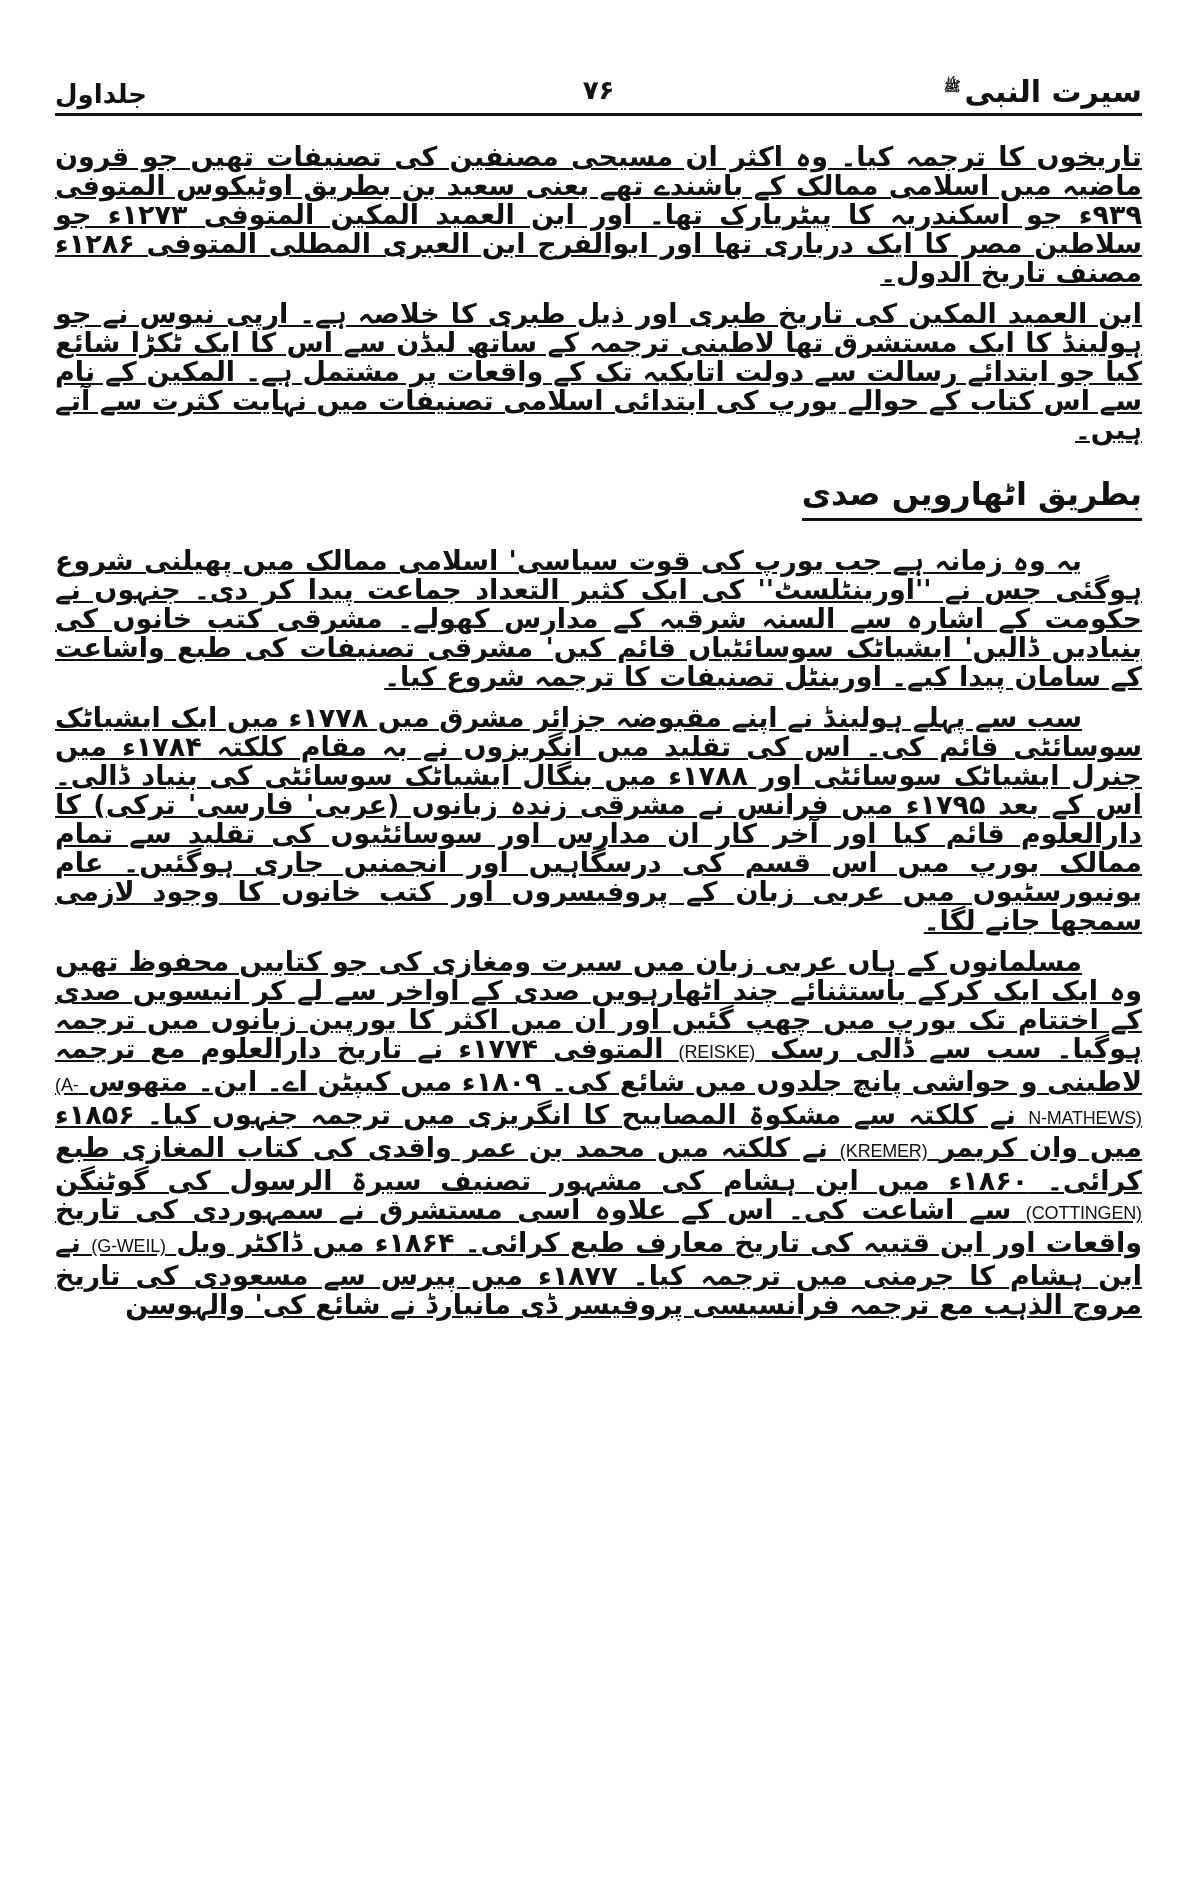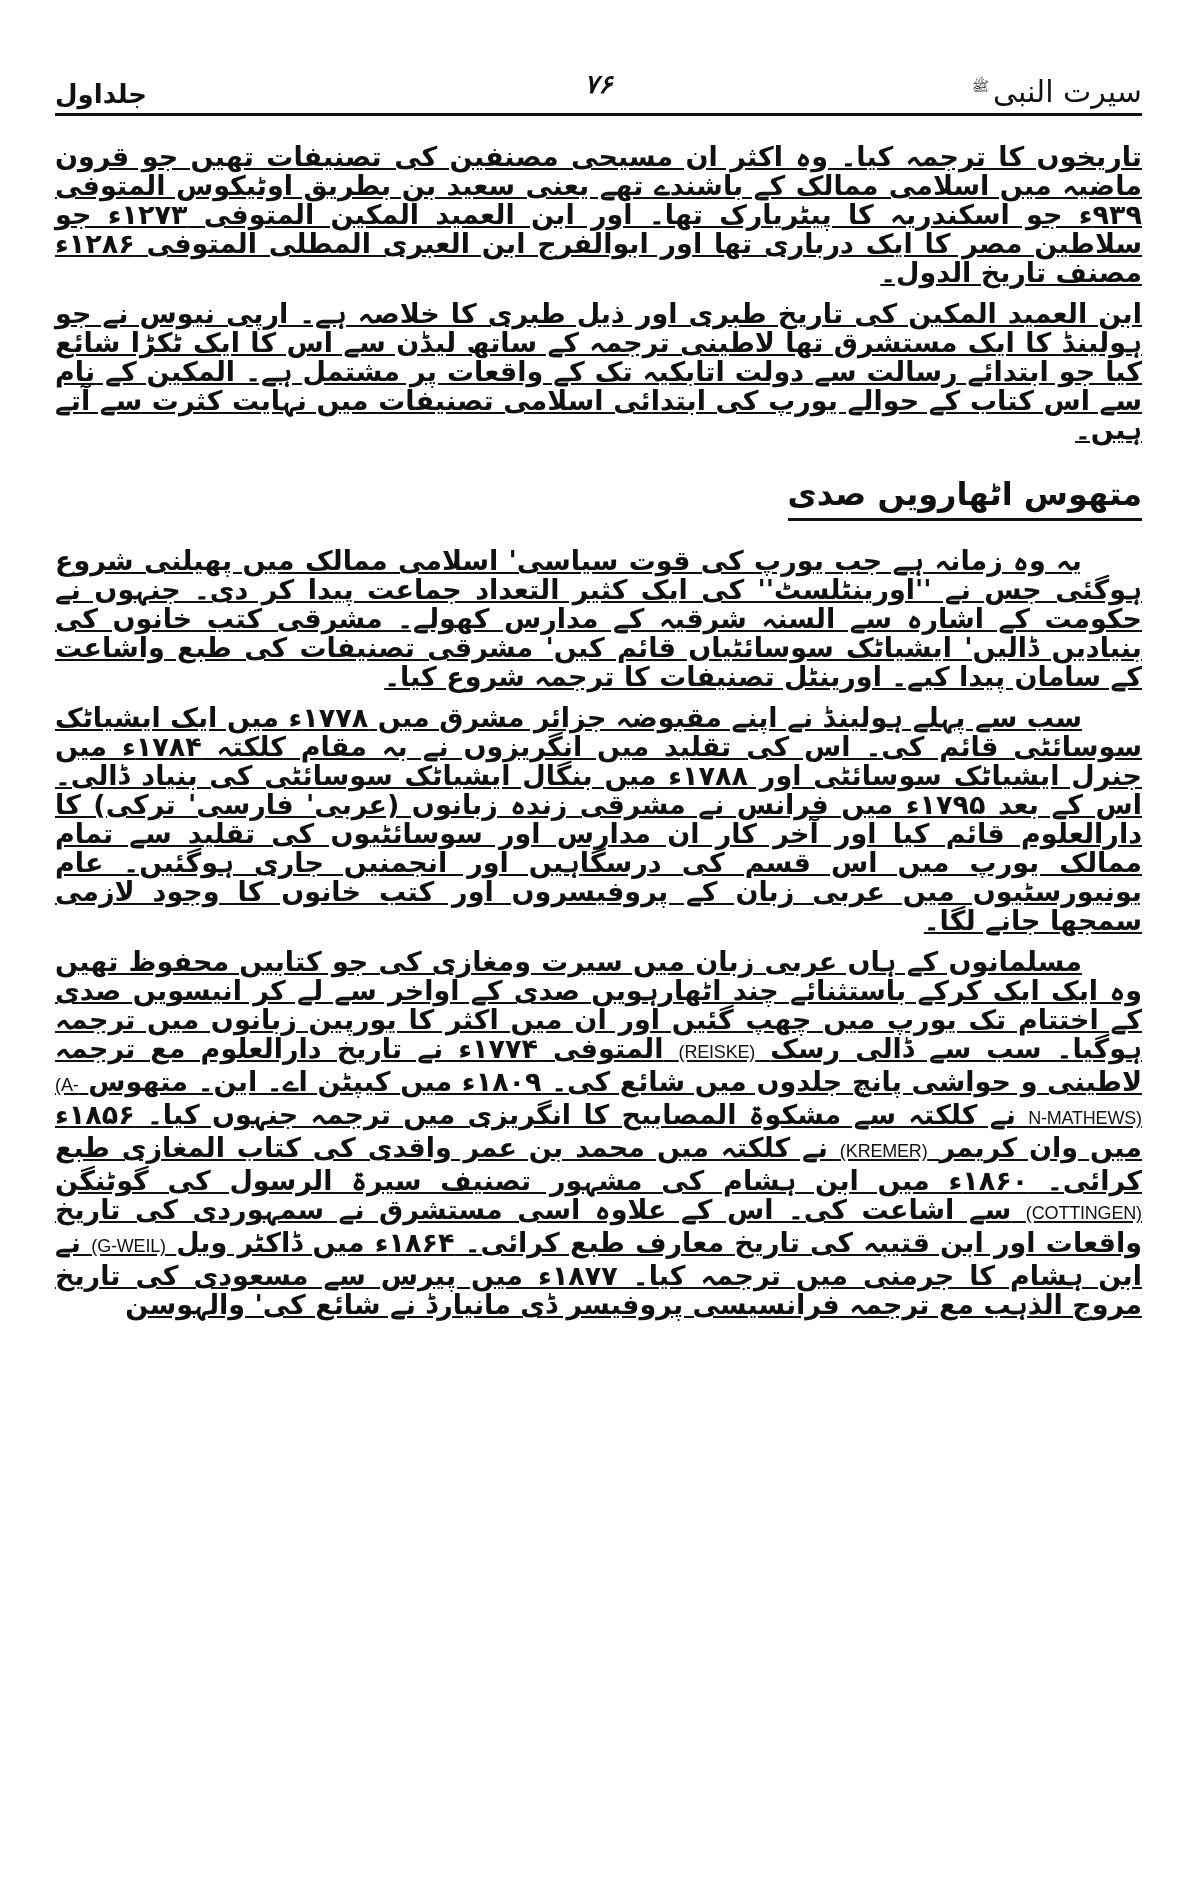--- a/index.html
+++ b/index.html
@@ -28,36 +28,35 @@
       left: 0;
       width: 1087px;
       height: 58px;
       border-bottom: 3px solid #111;
     }
     .header .book-title {
       position: absolute;
       right: 0;
       bottom: 4px;
       font-size: 30px;
-      font-weight: normal;
+      font-weight: bold;
       white-space: nowrap;
     }
     .header .book-title .honorific {
       font-size: 14px;
       vertical-align: super;
       margin-right: 4px;
     }
     .header .page-number {
       position: absolute;
       left: 50%;
       transform: translateX(-50%);
-      bottom: 14px;
+      bottom: 8px;
       font-size: 26px;
       font-weight: bold;
-      font-style: italic;
     }
     .header .volume {
       position: absolute;
       left: 0;
       bottom: 4px;
       font-size: 26px;
       font-weight: bold;
     }
     .body {
       position: absolute;
@@ -110,21 +109,21 @@
     <div class="page-number">۷۶</div>
     <div class="volume">جلداول</div>
   </div>
 
   <div class="body">
 
     <p class="para">تاریخوں کا ترجمہ کیا۔ وہ اکثر ان مسیحی مصنفین کی تصنیفات تھیں جو قرون ماضیہ میں اسلامی ممالک کے باشندے تھے یعنی سعید بن بطریق اوٹیکوس المتوفی ۹۳۹ء جو اسکندریہ کا پیٹریارک تھا۔ اور ابن العمید المکین المتوفی ۱۲۷۳ء جو سلاطین مصر کا ایک درباری تھا اور ابوالفرج ابن العبری المطلی المتوفی ۱۲۸۶ء مصنف تاریخ الدول۔</p>
     <p class="para">ابن العمید المکین کی تاریخ طبری اور ذیل طبری کا خلاصہ ہے۔ ارپی نیوس نے جو ہولینڈ کا ایک مستشرق تھا لاطینی ترجمہ کے ساتھ لیڈن سے اس کا ایک ٹکڑا شائع کیا جو ابتدائے رسالت سے دولت اتابکیہ تک کے واقعات پر مشتمل ہے۔ المکین کے نام سے اس کتاب کے حوالے یورپ کی ابتدائی اسلامی تصنیفات میں نہایت کثرت سے آتے ہیں۔</p>
 
     <div class="heading-wrap">
-      <span class="section-heading">متھوس اٹھارویں صدی</span>
+      <span class="section-heading">بطریق اٹھارویں صدی</span>
     </div>
 
     <p class="para indent">یہ وہ زمانہ ہے جب یورپ کی قوت سیاسی' اسلامی ممالک میں پھیلنی شروع ہوگئی جس نے ''اورینٹلسٹ'' کی ایک کثیر التعداد جماعت پیدا کر دی۔ جنہوں نے حکومت کے اشارہ سے السنہ شرقیہ کے مدارس کھولے۔ مشرقی کتب خانوں کی بنیادیں ڈالیں' ایشیاٹک سوسائٹیاں قائم کیں' مشرقی تصنیفات کی طبع واشاعت کے سامان پیدا کیے۔ اورینٹل تصنیفات کا ترجمہ شروع کیا۔</p>
     <p class="para indent">سب سے پہلے ہولینڈ نے اپنے مقبوضہ جزائر مشرق میں ۱۷۷۸ء میں ایک ایشیاٹک سوسائٹی قائم کی۔ اس کی تقلید میں انگریزوں نے بہ مقام کلکتہ ۱۷۸۴ء میں جنرل ایشیاٹک سوسائٹی اور ۱۷۸۸ء میں بنگال ایشیاٹک سوسائٹی کی بنیاد ڈالی۔ اس کے بعد ۱۷۹۵ء میں فرانس نے مشرقی زندہ زبانوں (عربی' فارسی' ترکی) کا دارالعلوم قائم کیا اور آخر کار ان مدارس اور سوسائٹیوں کی تقلید سے تمام ممالک یورپ میں اس قسم کی درسگاہیں اور انجمنیں جاری ہوگئیں۔ عام یونیورسٹیوں میں عربی زبان کے پروفیسروں اور کتب خانوں کا وجود لازمی سمجھا جانے لگا۔</p>
 
     <p class="para indent">
       <span>مسلمانوں کے ہاں عربی زبان میں سیرت ومغازی کی جو کتابیں محفوظ تھیں وہ ایک ایک کرکے باستثنائے چند اٹھارہویں صدی کے اواخر سے لے کر انیسویں صدی کے اختتام تک یورپ میں چھپ گئیں اور ان میں اکثر کا یورپین زبانوں میں ترجمہ ہوگیا۔ سب سے ڈالی رسک</span>
       <span class="latin">(REISKE)</span>
       <span>المتوفی ۱۷۷۴ء نے تاریخ دارالعلوم مع ترجمہ لاطینی و حواشی پانچ جلدوں میں شائع کی۔ ۱۸۰۹ء میں کیپٹن اے۔ این۔ متھوس</span>
       <span class="latin">(A-N-MATHEWS)</span>

